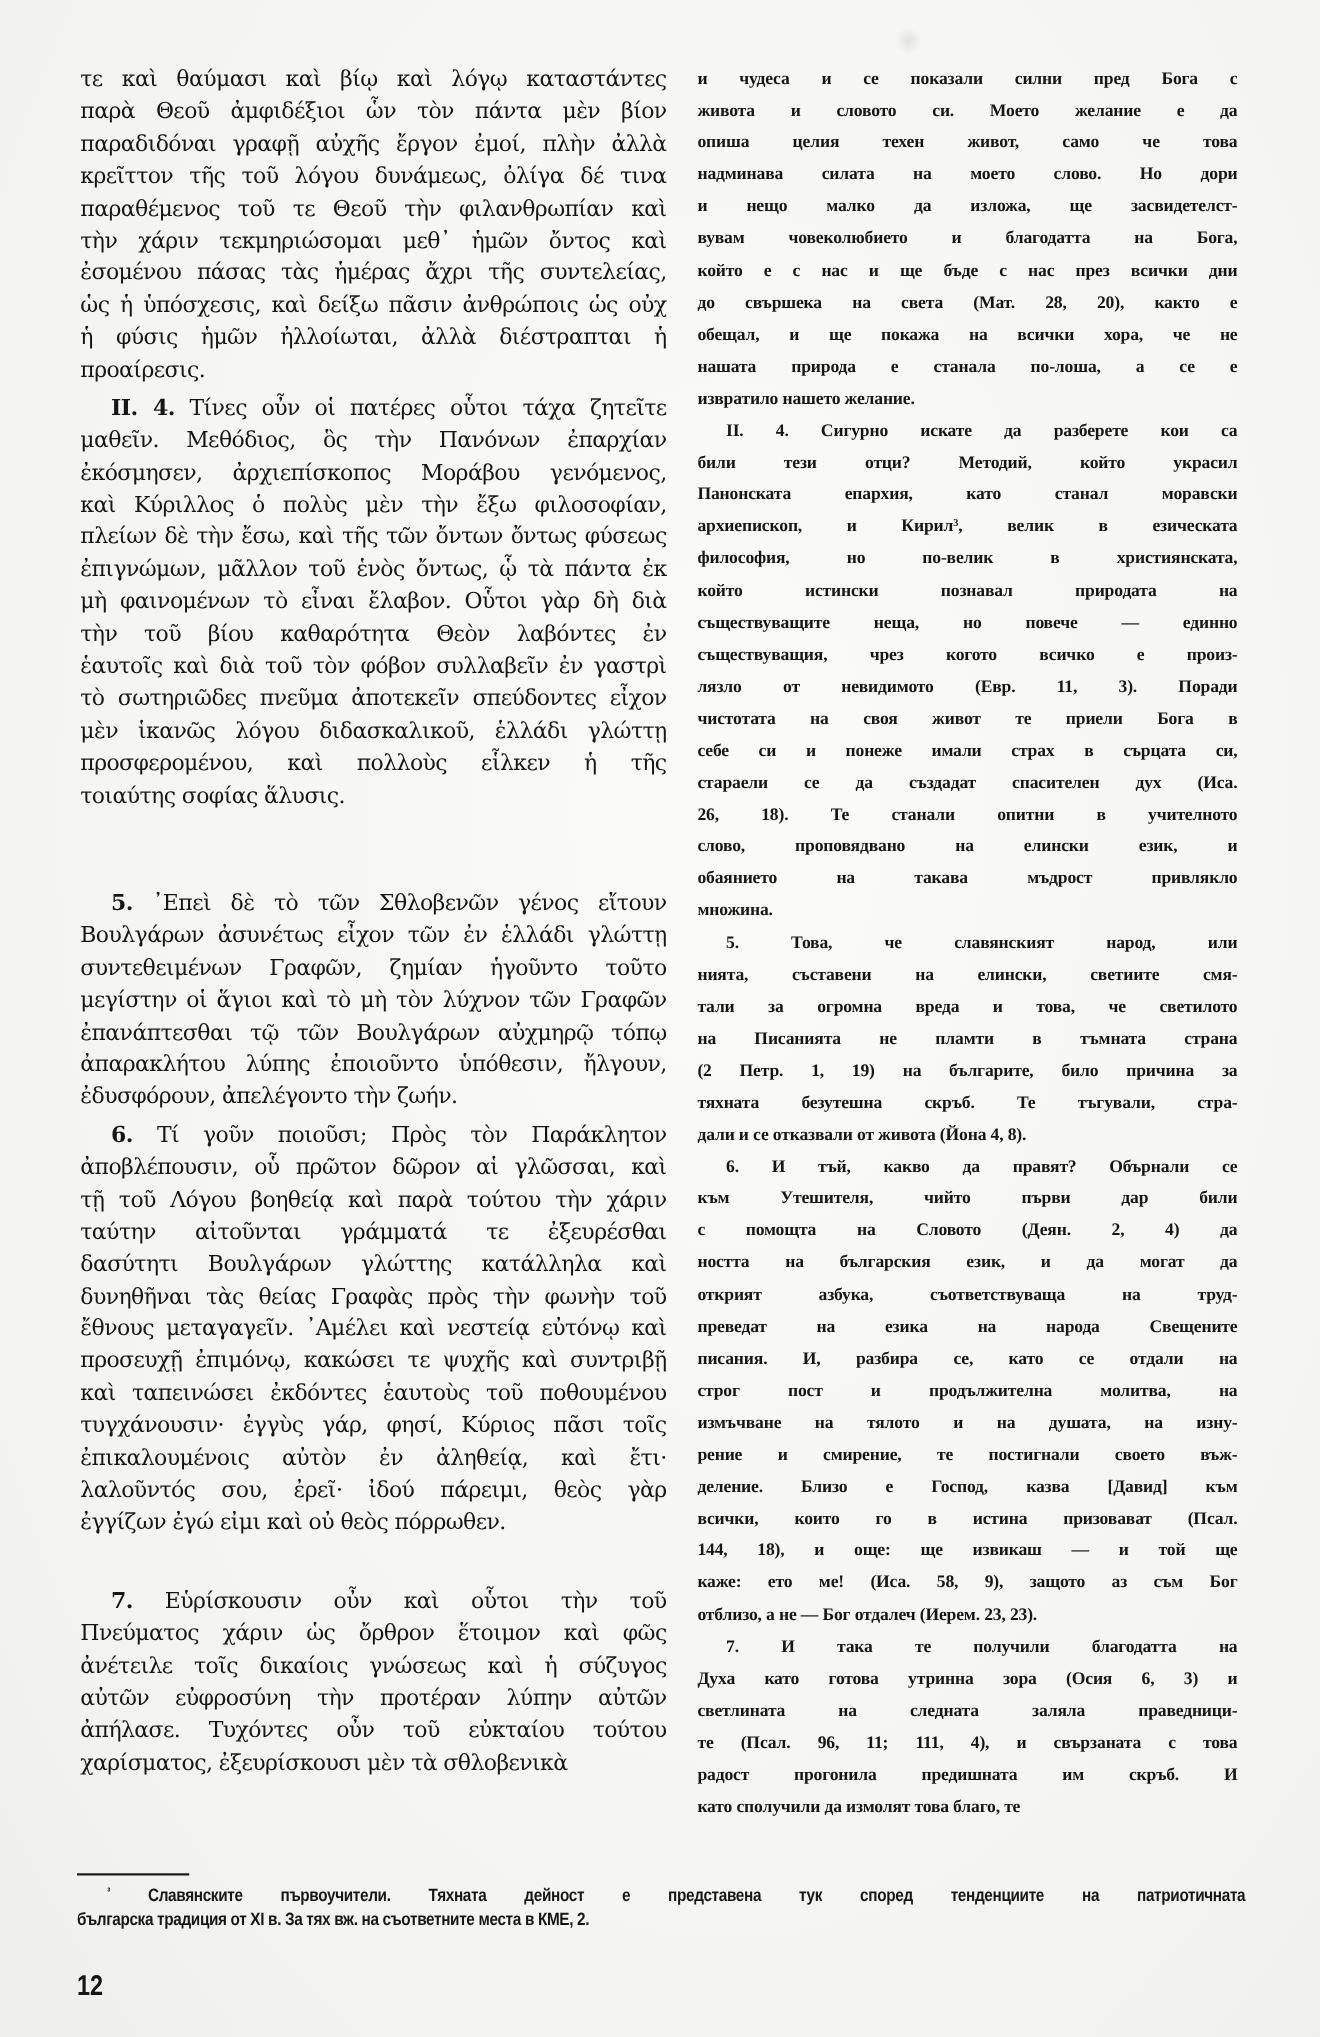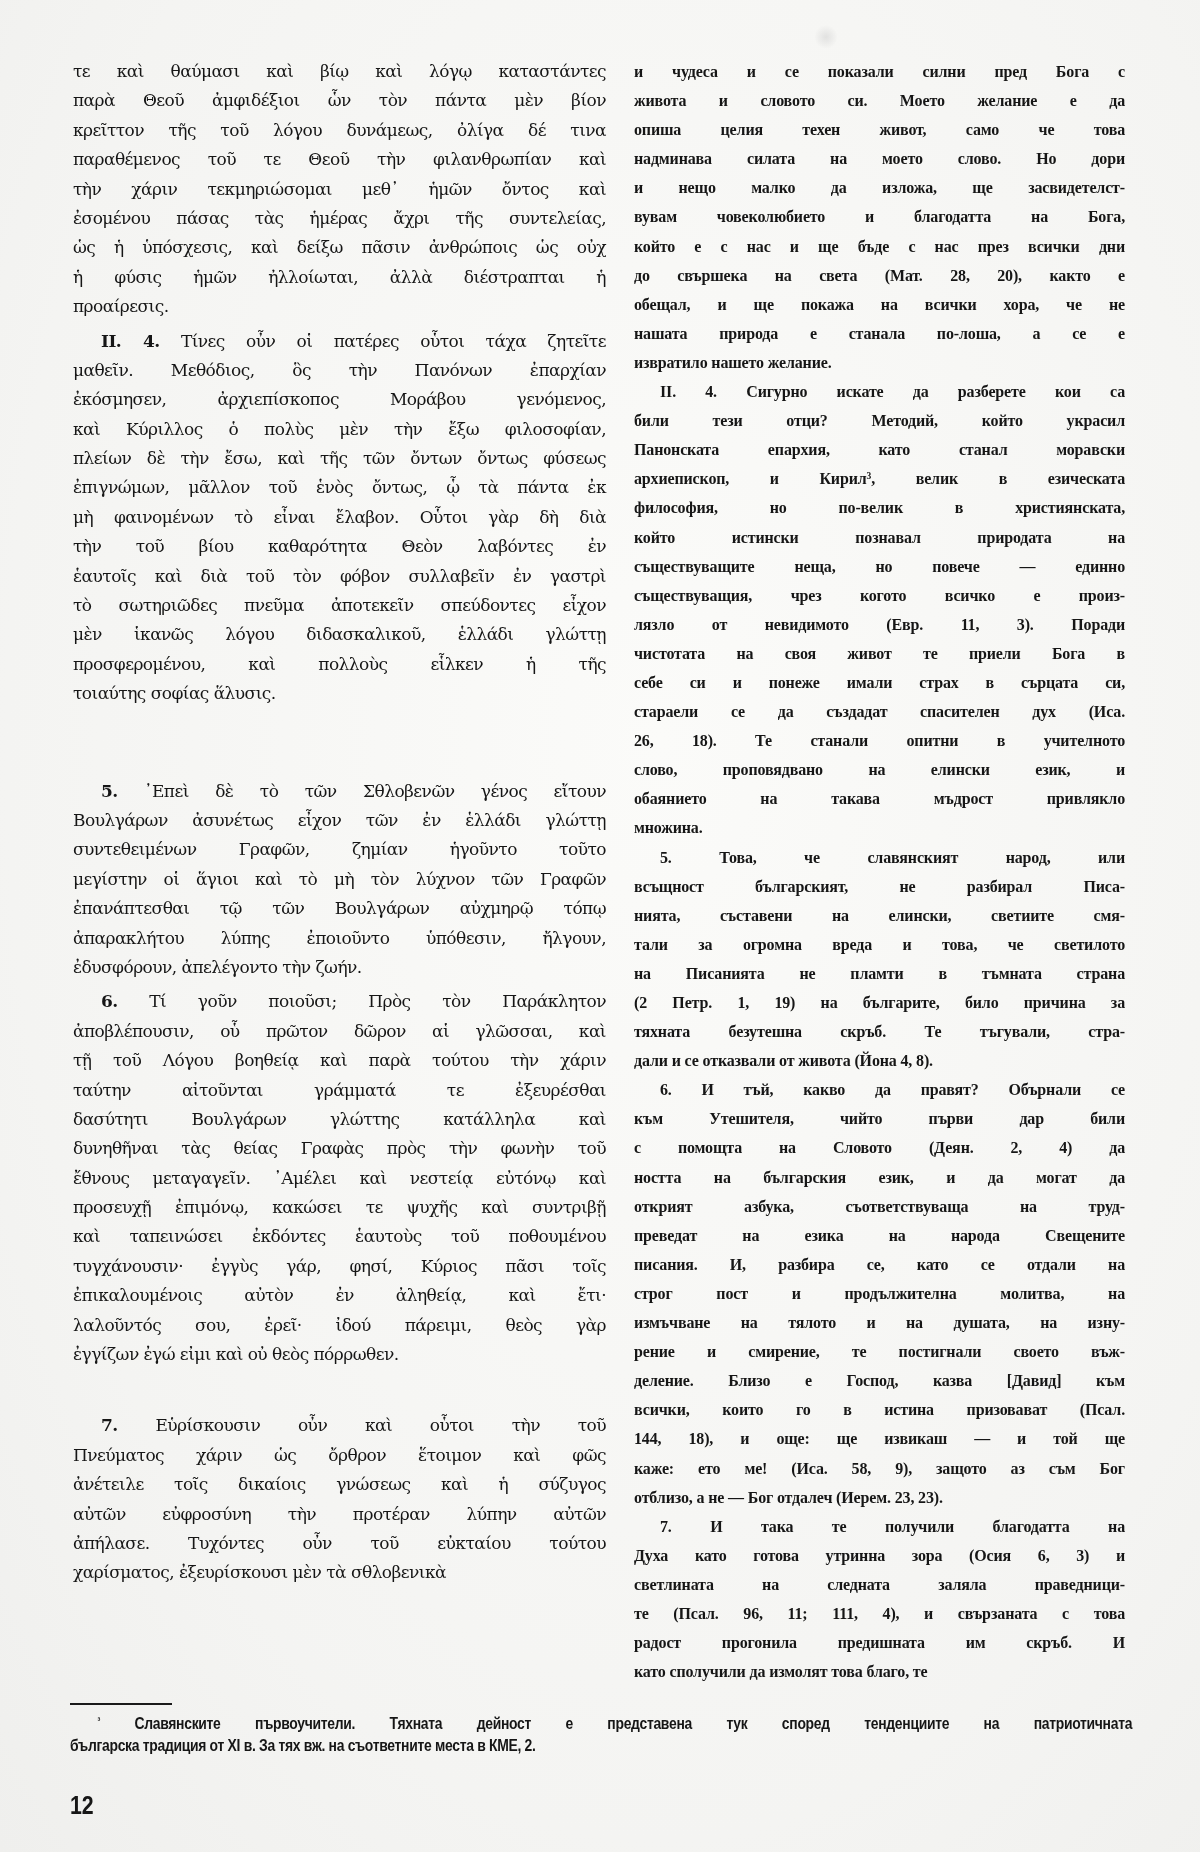--- a/index.html
+++ b/index.html
@@ -18,21 +18,21 @@
       background: radial-gradient(ellipse at 55% 40%, #fbfbf9 0%, #f4f4f2 70%, #efefed 100%);
     }
     .column {
       position: absolute;
       top: 57px;
     }
     .col-greek {
       left: 73px;
       width: 533px;
       font-family: "DejaVu Serif", serif;
-      font-size: 17px;
+      font-size: 20px;
       letter-spacing: -0.55px;
     }
     .col-bulgarian {
       left: 634px;
       width: 491px;
       font-family: "Liberation Serif", serif;
       font-size: 16px;
       font-weight: bold;
       letter-spacing: -0.15px;
     }
@@ -105,20 +105,21 @@
 </head>
 <body>
 
 <div class="page">
   <div class="smudge"></div>
 
   <div class="column col-greek" id="greek-col">
       <div class="para">
         <span class="line">τε καὶ θαύμασι καὶ βίῳ καὶ λόγῳ καταστάντες</span>
         <span class="line">παρὰ Θεοῦ ἀμφιδέξιοι ὧν τὸν πάντα μὲν βίον</span>
+        <span class="line">παραδιδόναι γραφῇ αὐχῆς ἔργον ἐμοί, πλὴν ἀλλὰ</span>
         <span class="line">κρεῖττον τῆς τοῦ λόγου δυνάμεως, ὀλίγα δέ τινα</span>
         <span class="line">παραθέμενος τοῦ τε Θεοῦ τὴν φιλανθρωπίαν καὶ</span>
         <span class="line">τὴν χάριν τεκμηριώσομαι μεθ᾽ ἡμῶν ὄντος καὶ</span>
         <span class="line">ἐσομένου πάσας τὰς ἡμέρας ἄχρι τῆς συντελείας,</span>
         <span class="line">ὡς ἡ ὑπόσχεσις, καὶ δείξω πᾶσιν ἀνθρώποις ὡς οὐχ</span>
         <span class="line">ἡ φύσις ἡμῶν ἠλλοίωται, ἀλλὰ διέστραπται ἡ</span>
         <span class="line last">προαίρεσις.</span>
       </div>
       <div class="gap-0"></div>
       <div class="para">
@@ -201,21 +202,20 @@
         <span class="line">себе си и понеже имали страх в сърцата си,</span>
         <span class="line">стараели се да създадат спасителен дух (Иса.</span>
         <span class="line">26, 18). Те станали опитни в учителното</span>
         <span class="line">слово, проповядвано на елински език, и</span>
         <span class="line">обаянието на такава мъдрост привлякло</span>
         <span class="line last">множина.</span>
       </div>
       <div class="gap-0"></div>
       <div class="para">
         <span class="line indent"><span class="num">5.</span> <span>Това, че славянският народ, или</span></span>
-        <span class="line">всъщност българският, не разбирал Писа-</span>
         <span class="line">нията, съставени на елински, светиите смя-</span>
         <span class="line">тали за огромна вреда и това, че светилото</span>
         <span class="line">на Писанията не пламти в тъмната страна</span>
         <span class="line">(2 Петр. 1, 19) на българите, било причина за</span>
         <span class="line">тяхната безутешна скръб. Те тъгували, стра-</span>
         <span class="line last">дали и се отказвали от живота (Йона 4, 8).</span>
       </div>
       <div class="gap-0"></div>
       <div class="para">
         <span class="line indent"><span class="num">6.</span> <span>И тъй, какво да правят? Обърнали се</span></span>

